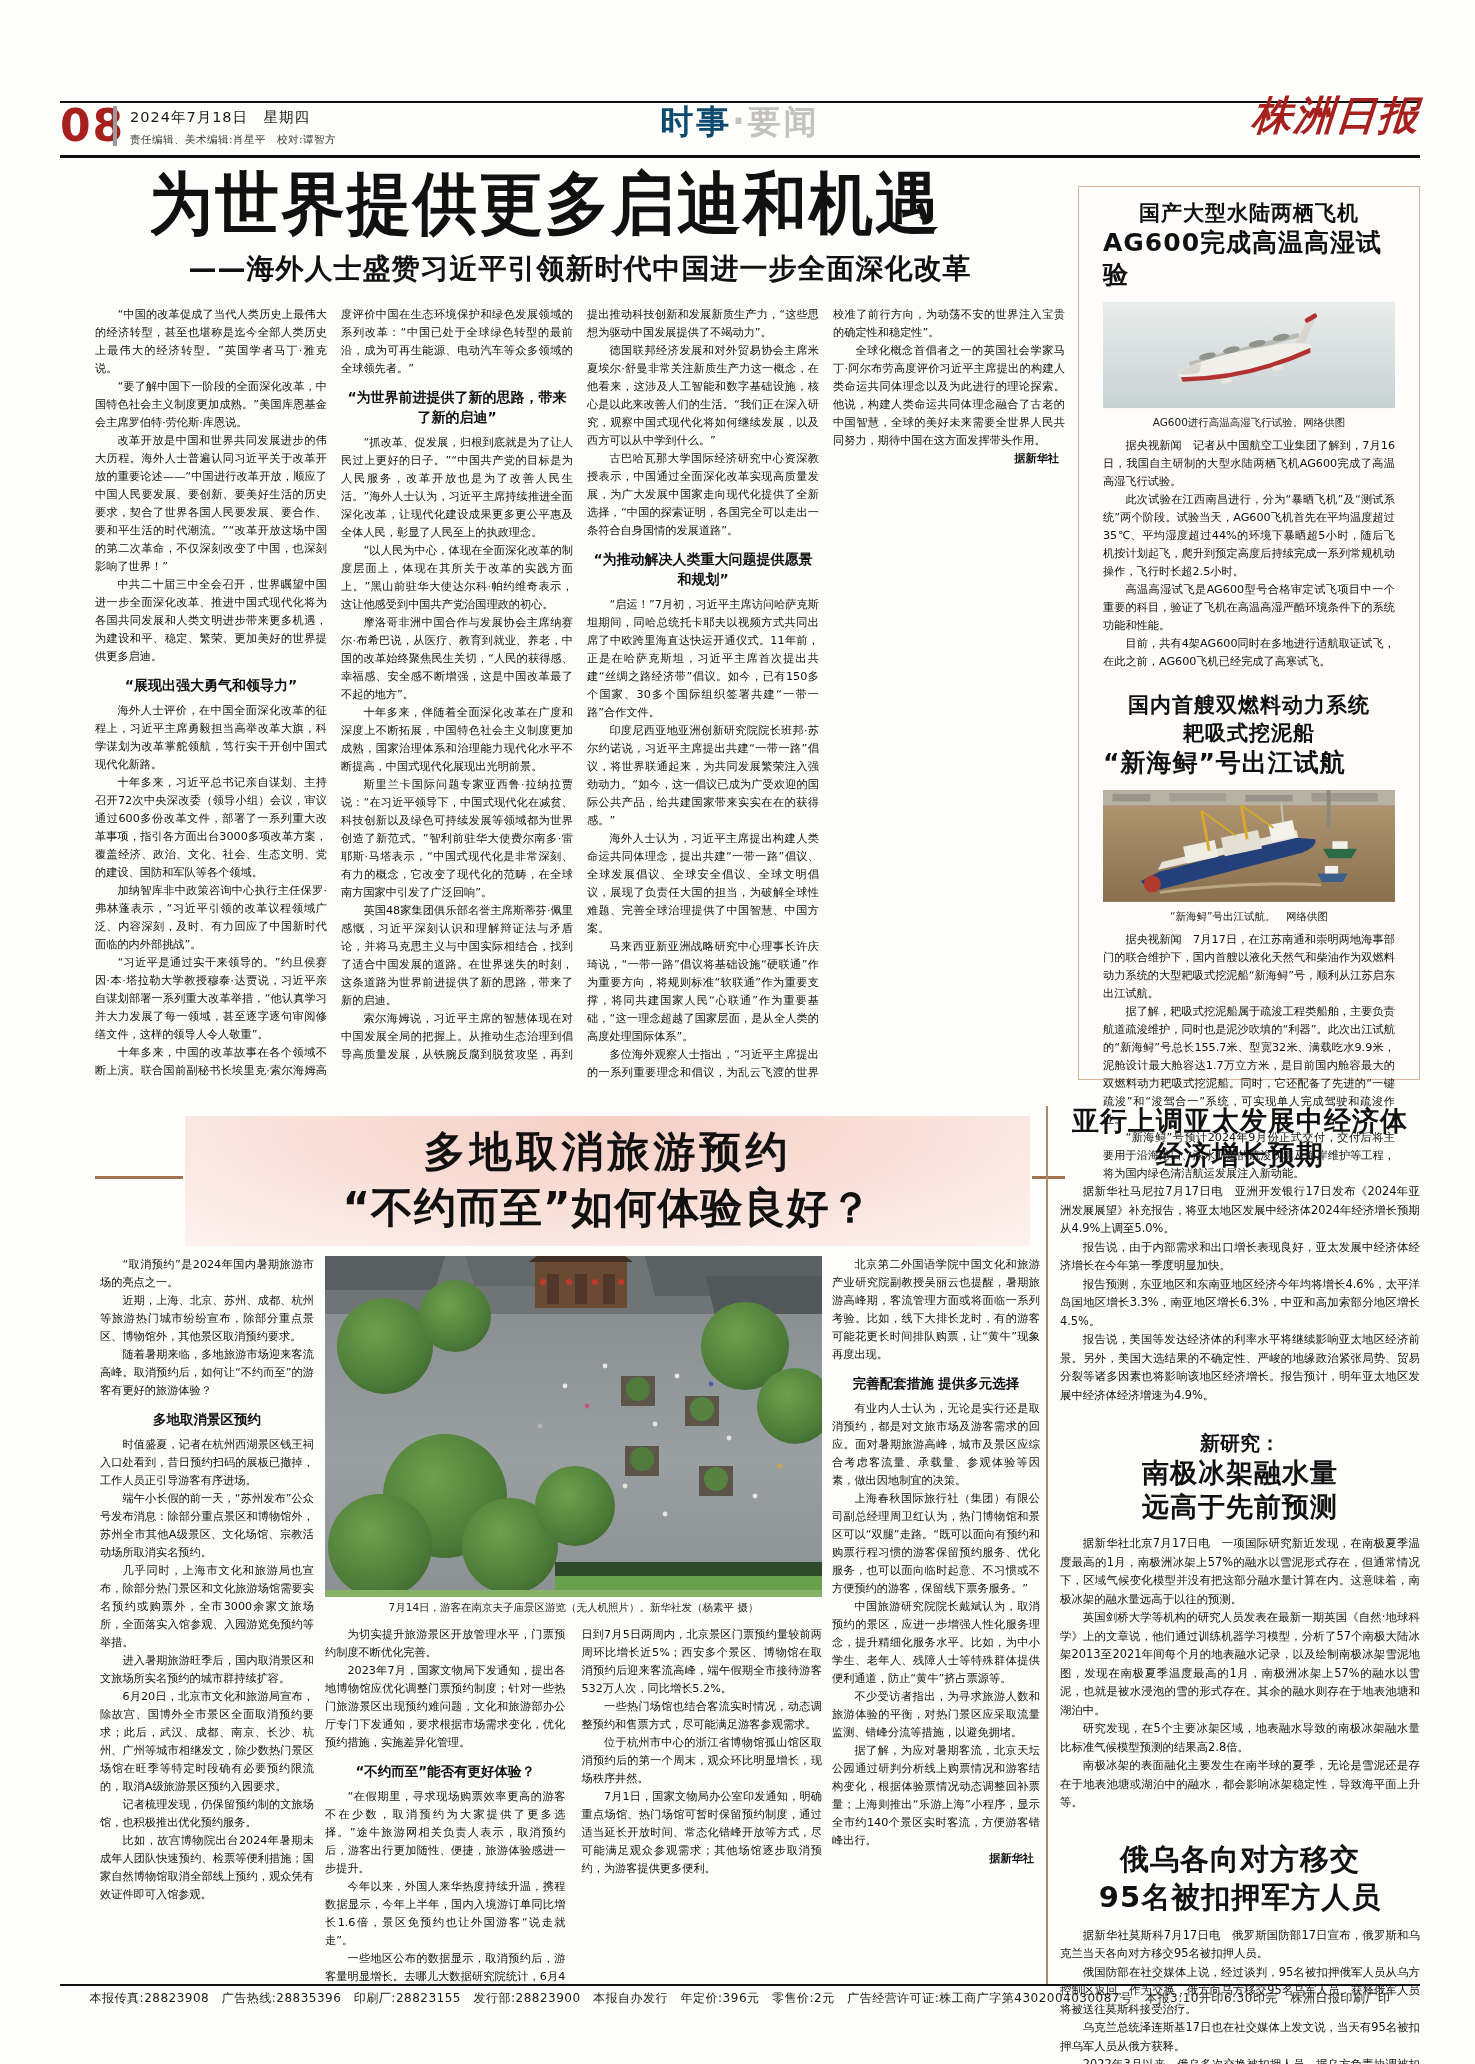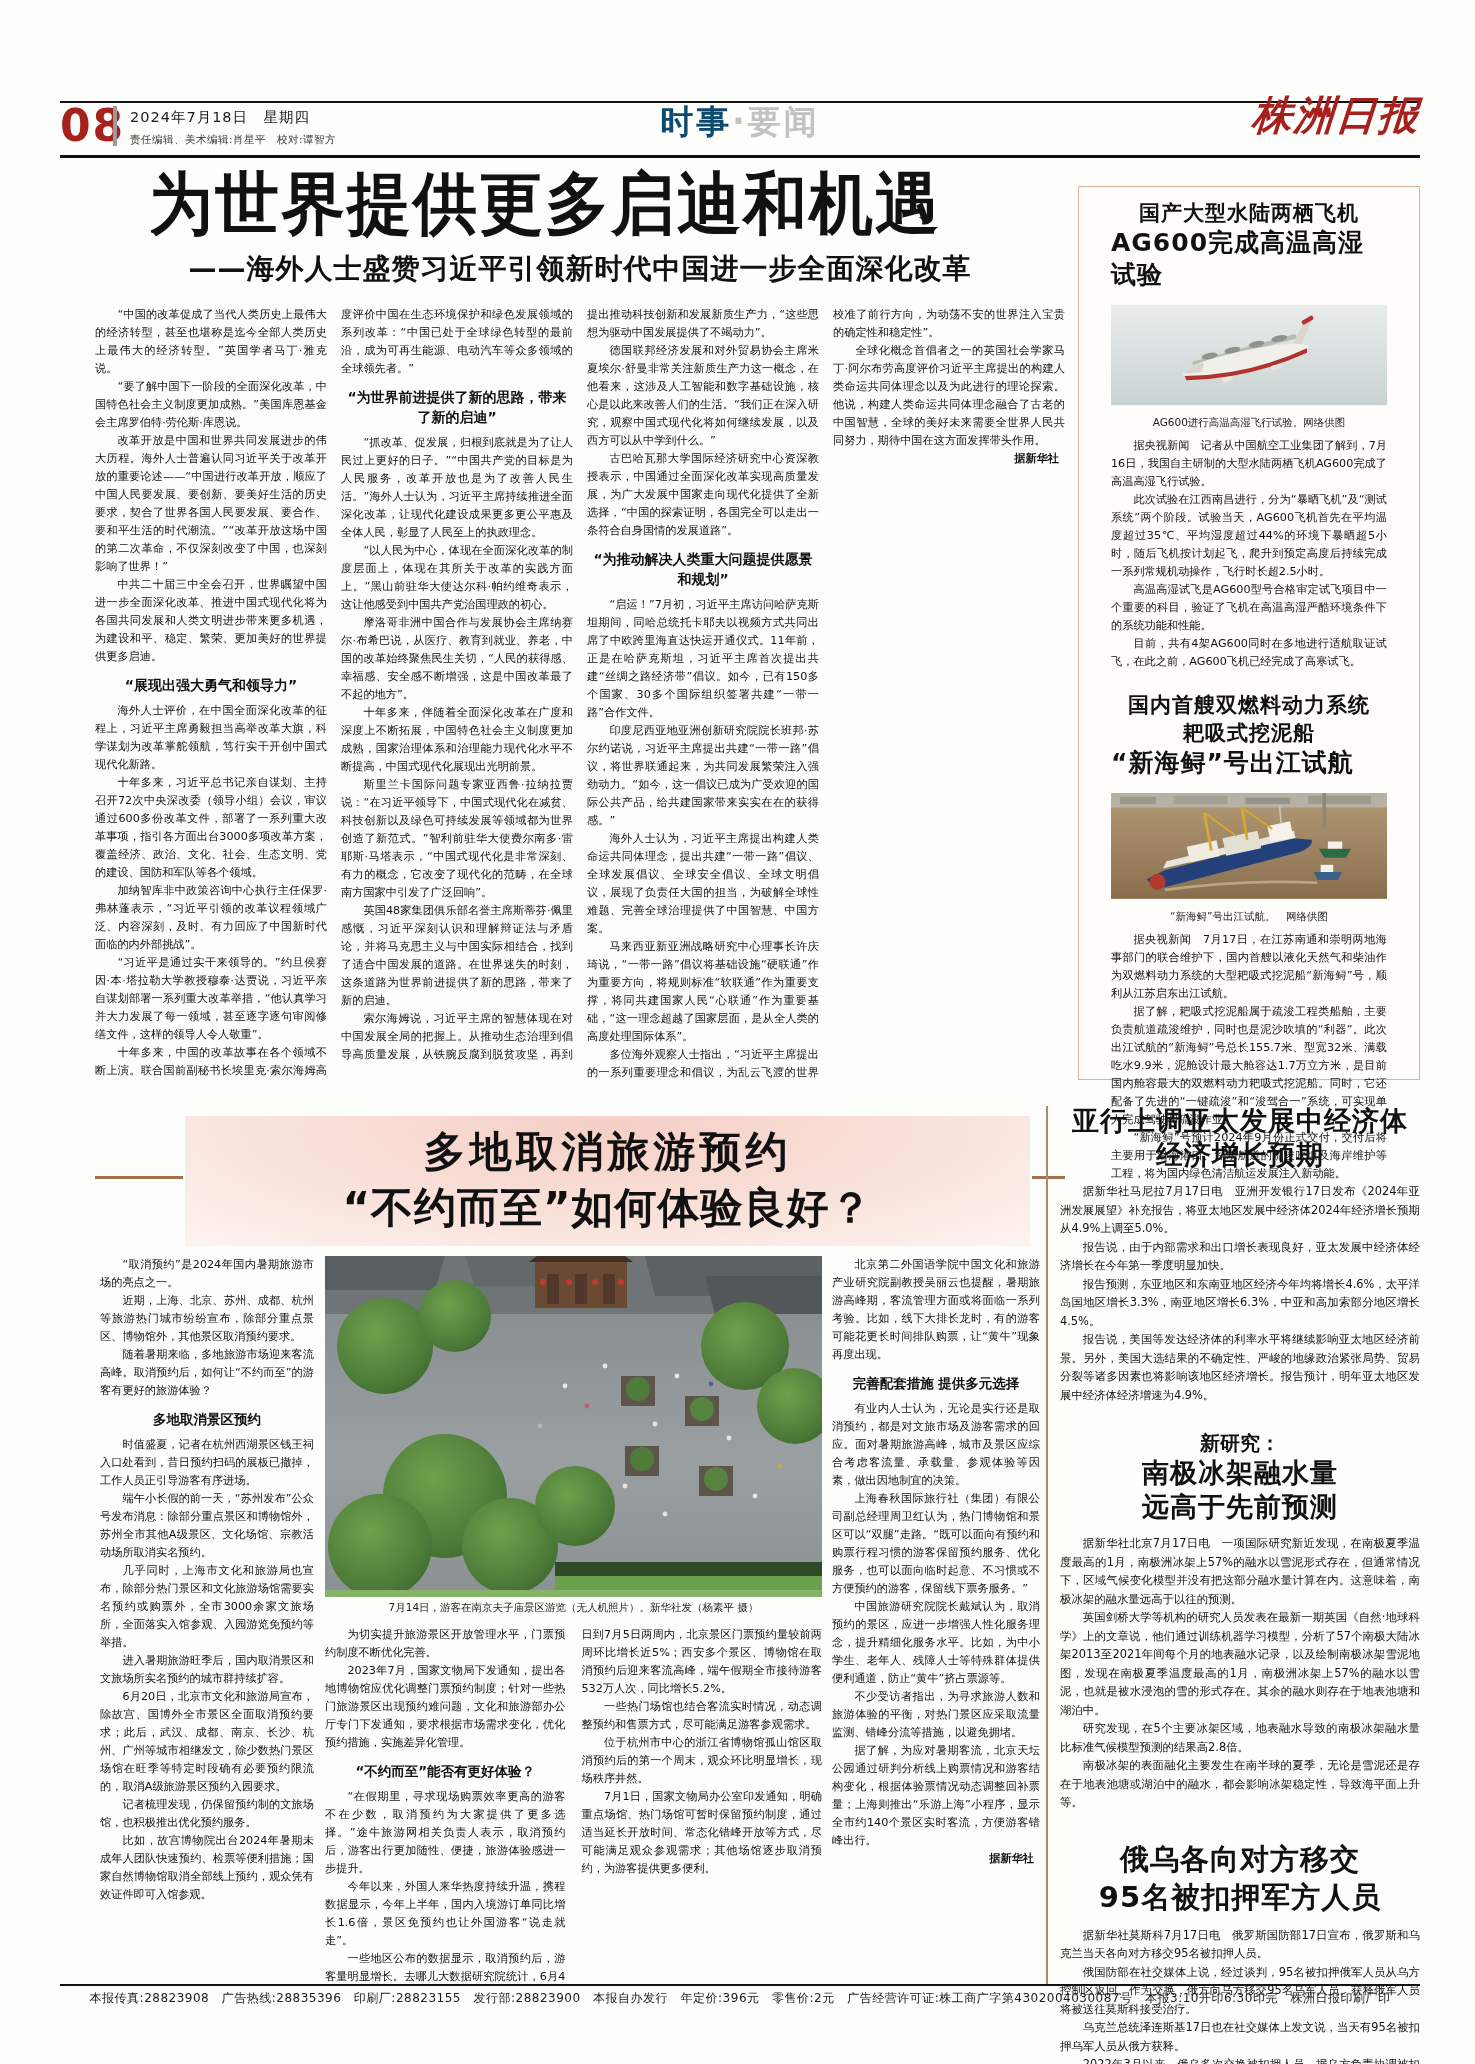--- a/index.html
+++ b/index.html
@@ -25,21 +25,21 @@
     letter-spacing:2px;transform:scaleY(1.06);transform-origin:top;white-space:nowrap;}
   #main-subheadline{left:95px;top:250px;width:970px;text-align:center;font-size:28px;font-weight:700;letter-spacing:1px;white-space:nowrap;}
   #main-body{left:95px;top:306px;width:970px;height:776px;
     column-count:4;column-gap:14px;column-fill:auto;
     font-size:11.2px;line-height:18px;text-align:justify;}
   .blk{margin:0;}
   .blk.para{text-indent:2em;}
   .blk.sub{font-weight:900;text-align:center;font-size:14px;line-height:20px;margin:9px 0 7px;text-indent:0;}
   .blk.sign{text-align:right;font-weight:700;padding-right:6px;}
   
-  #side-box{left:1078px;top:186px;width:342px;height:894px;border:1px solid #d8b49c;background:#fffdfb;box-sizing:border-box;padding:12px 32px;}
+  #side-box{left:1078px;top:186px;width:342px;height:894px;border:1px solid #d8b49c;background:#fffdfb;box-sizing:border-box;padding:12px 24px;}
   .side-title1{text-align:center;font-size:21px;font-weight:800;letter-spacing:1px;line-height:28px;}
   .side-title2{text-align:left;font-size:25px;font-weight:900;letter-spacing:1px;line-height:32px;}
   .serifT{font-family:"DejaVu Serif","Liberation Serif",serif;}
   .photo{width:100%;display:block;margin:8px 0 4px;}
   .caption{font-size:10.5px;color:#222;text-align:center;line-height:14px;margin-bottom:8px;}
   .side-text{font-size:11.2px;line-height:18px;text-align:justify;}
   #ship-head{margin-top:20px;}
   
   #tour-band{left:185px;top:1116px;width:845px;height:130px;
     background:radial-gradient(ellipse at 50% 10%,#f5cfc5 0%,#f9e2db 55%,#fdf3f0 100%);}

